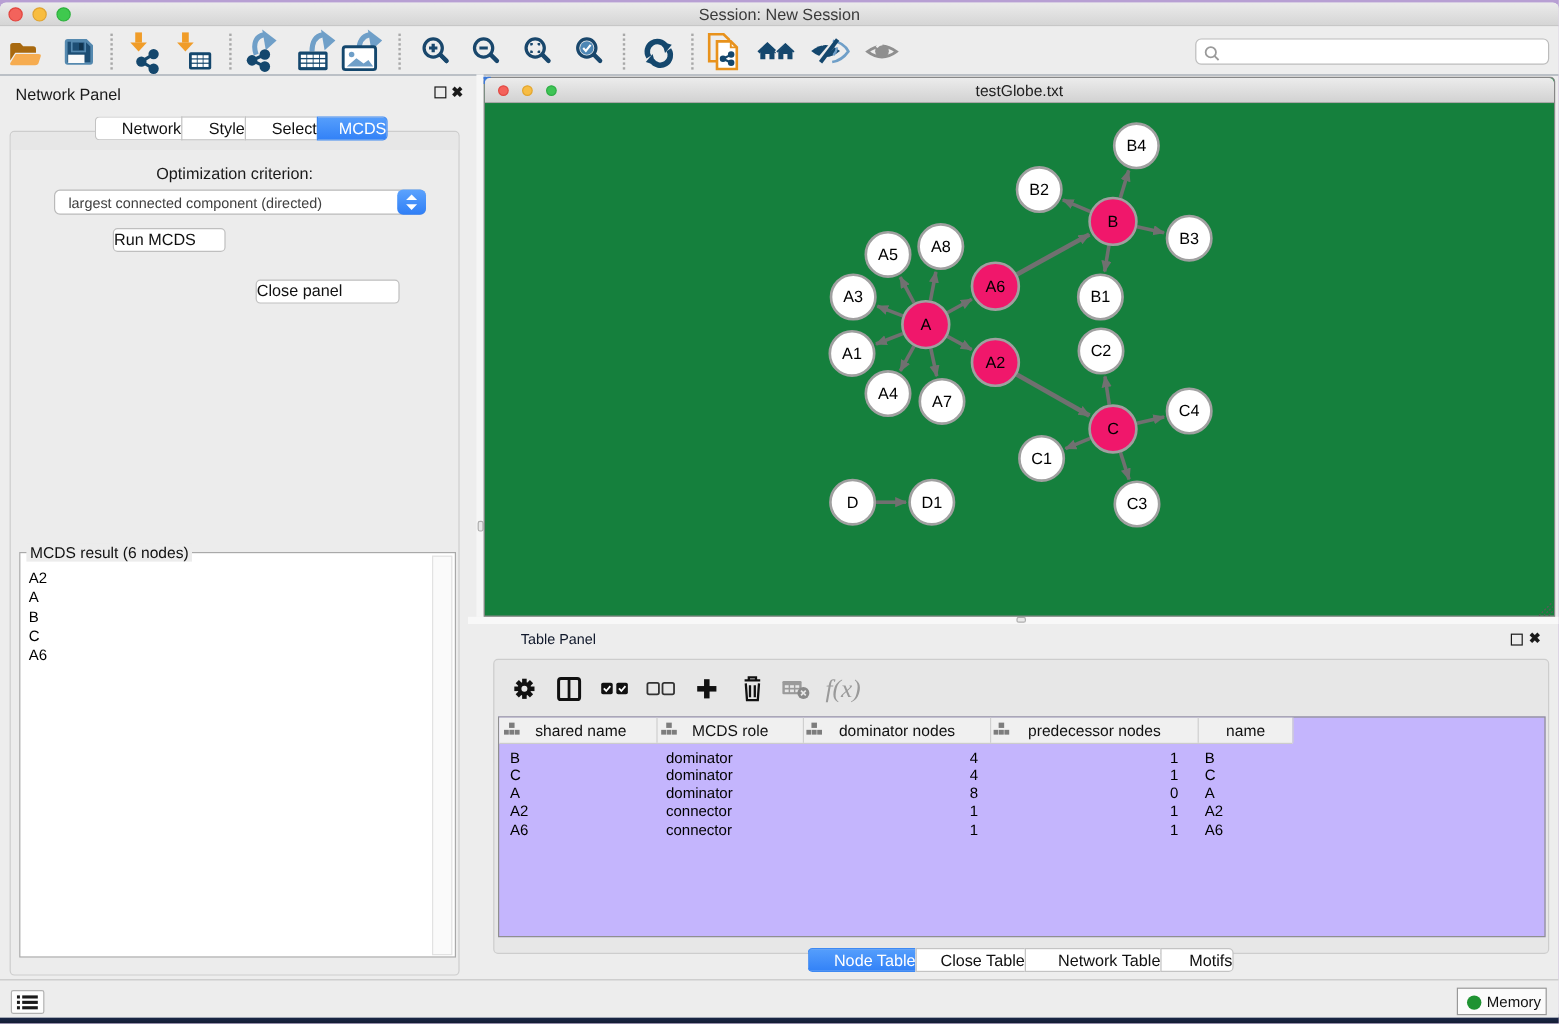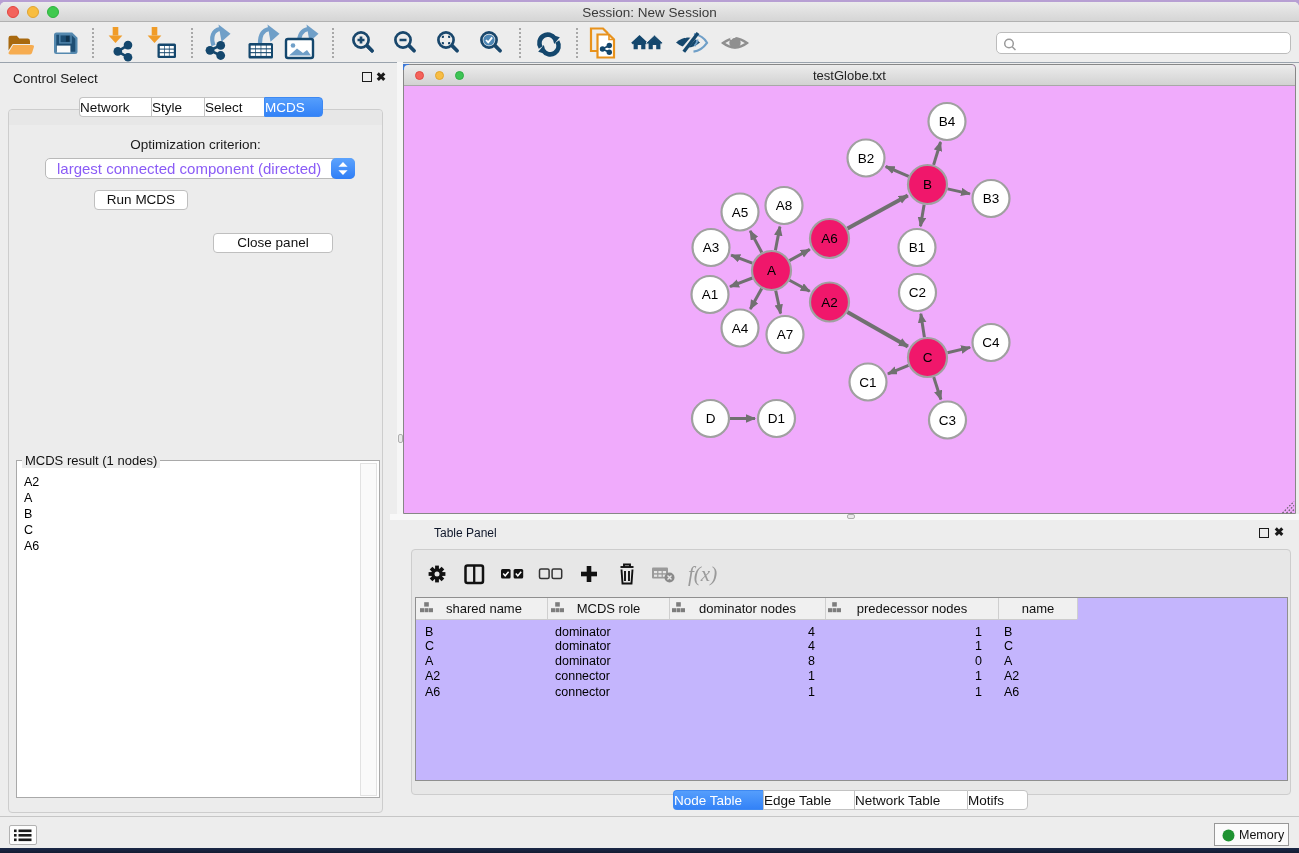--- a/index.html
+++ b/index.html
@@ -12,35 +12,35 @@
 .tsep{position:absolute;top:6px;height:30px;width:0;border-left:2px dotted #a8a8a8;}
 #searchbox{position:absolute;left:996px;top:10px;width:295px;height:22px;background:#fff;border:1px solid #bcbcbc;border-radius:5px;}
 
 #cpanel{position:absolute;left:0;top:60px;width:390px;height:754px;}
 #cpanel .hdr{position:absolute;left:13px;top:9px;font-size:13.5px;color:#1a1a1a;}
 .floatbox{position:absolute;width:9.5px;height:9.5px;border:1.3px solid #1a1a1a;background:transparent;}
 .closex{position:absolute;font-size:12px;font-weight:bold;color:#1a1a1a;}
 #cp-pane{position:absolute;left:8px;top:47px;width:375px;height:704px;border:1px solid #cdcdcd;border-radius:4px;background:#ececec;}
 #cp-band{position:absolute;left:9px;top:48px;width:373px;height:15px;background:#e7e7e7;border-radius:4px 4px 0 0;}
 #tabs{position:absolute;left:79px;top:35px;height:20px;display:flex;}
-.seg{height:20px;line-height:19px;font-size:13.5px;color:#111;background:#fff;border:1px solid #c3c3c3;border-right:none;text-align:left;}
+.seg{height:20px;line-height:19px;font-size:13.5px;color:#111;background:#fff;border:1px solid #c3c3c3;border-right:none;text-align:right;}
 .seg:first-child{border-radius:4px 0 0 4px;}
 .seg.last{border-radius:0 4px 4px 0;border-right:1px solid #c3c3c3;}
 .seg.sel{background:linear-gradient(#559efc,#3382f7);color:#fff;border-color:#3e89f2;}
 #optlabel{position:absolute;left:8px;top:75px;width:375px;text-align:center;font-size:13.5px;color:#1a1a1a;}
-#dropdown{position:absolute;left:45px;top:96px;width:310px;height:21px;background:#fff;border:1px solid #b9b9b9;border-radius:5px;font-size:15px;color:#8b5cf6;line-height:20px;padding-left:11px;}
+#dropdown{position:absolute;left:45px;top:96px;width:310px;height:21px;background:#fff;border:1px solid #b9b9b9;border-radius:5px;font-size:12px;color:#404040;line-height:20px;padding-left:11px;}
 #dd-btn{position:absolute;right:-1px;top:-1px;width:24px;height:21px;border-radius:5px;background:linear-gradient(#5ca3fd,#2f7ef6);}
-.btn{position:absolute;height:20px;background:#fff;border:1px solid #bfbfbf;border-radius:4px;font-size:13.5px;color:#111;text-align:center;line-height:18px;}
+.btn{position:absolute;height:20px;background:#fff;border:1px solid #bfbfbf;border-radius:4px;font-size:13.5px;color:#111;text-align:left;line-height:18px;}
 #mcdsframe{position:absolute;left:16px;top:398px;width:364px;height:338px;border:1px solid #a9a9a9;background:#fff;}
 #mcdslegend{position:absolute;left:5px;top:-8px;background:#ececec;font-size:13px;color:#111;padding:0 3px;}
 #mcdslist{position:absolute;left:1px;top:1px;width:343px;height:334px;background:#fff;font-size:12.5px;color:#000;line-height:16px;padding:12px 0 0 6px;}
 #mcdssb{position:absolute;right:2px;top:2px;width:17px;height:333px;background:#fafafa;border:1px solid #e2e2e2;}
 
 #rightside{position:absolute;left:390px;top:60px;width:909px;height:754px;}
-#netwin{position:absolute;left:13px;top:2px;width:893px;height:450px;background:#f0abfc;border:1px solid #878787;border-radius:4px 4px 0 0;}
+#netwin{position:absolute;left:13px;top:2px;width:893px;height:450px;background:#15803d;border:1px solid #878787;border-radius:4px 4px 0 0;}
 #nw-title{position:absolute;left:0;top:0;width:891px;height:21px;background:linear-gradient(#ececec,#d2d2d2);border-bottom:1px solid #a8a8a8;border-radius:4px 4px 0 0;}
 #nw-title .title{position:absolute;left:0;right:0;top:3px;text-align:center;font-size:13px;color:#222;}
 .tl2{position:absolute;top:6px;width:9px;height:9px;border-radius:50%;}
 
 #tpanel{position:absolute;left:0px;top:458px;width:909px;height:296px;}
 #tpanel .hdr{position:absolute;left:44px;top:6px;font-size:12px;color:#0f172a;}
 #t-toolbar{position:absolute;left:21px;top:29px;width:880px;height:246px;background:#e7e7e7;border:1px solid #cdcdcd;border-radius:4px;}
 #t-table{position:absolute;left:25px;top:77px;width:873px;height:184px;background:#c4b5fd;border:1px solid #8f8f8f;}
 #t-header{position:absolute;left:0;top:0;width:661px;height:22px;background:#f0f0f0;border-bottom:1px solid #ccc;font-size:13px;color:#111;}
 .th{position:absolute;top:3px;text-align:center;}
@@ -222,21 +222,21 @@
       <path d="M730.5,17.5 A6,6 0 0 1 735.5,14.8" stroke="#efefef" stroke-width="1.8" fill="none"></path>
     </svg>
     <div id="searchbox">
         <svg style="left:4px;top:3px;" width="18" height="17" viewBox="0 0 18 17">
           <circle cx="8" cy="7.5" r="4.3" stroke="#9a9a9a" stroke-width="1.5" fill="none"></circle>
           <line x1="11.2" y1="10.7" x2="14.5" y2="14" stroke="#9a9a9a" stroke-width="1.5"></line>
         </svg>
       </div>
   </div>
   <div id="cpanel">
-    <div class="hdr">Control Select</div>
+    <div class="hdr">Network Panel</div>
     <div class="floatbox" style="left:362px;top:10px;"></div>
     <div class="closex" style="left:376px;top:8px;">✖</div>
     <div id="cp-pane"></div>
     <div id="cp-band"></div>
     <div id="tabs">
       <div class="seg" style="width:72px;">Network</div>
       <div class="seg" style="width:53px;">Style</div>
       <div class="seg" style="width:60px;">Select</div>
       <div class="seg sel last" style="width:59px;">MCDS</div>
     </div>
@@ -244,21 +244,21 @@
     <div id="dropdown">largest connected component (directed)<div id="dd-btn">
           <svg style="left:0;top:0;" width="24" height="21" viewBox="0 0 24 21">
             <path d="M12,4 L16.6,8.7 L7.4,8.7 z M12,17 L16.6,12.3 L7.4,12.3 z" fill="#fff"></path>
           </svg>
         </div></div>
     <div class="btn" style="left:94px;top:128px;width:94px;">Run MCDS</div>
     <div class="btn" style="left:213px;top:128px;width:120px;margin-top:43px;">Close panel</div>
     <div id="mcdsframe">
       <div id="mcdslist">A2<br>A<br>B<br>C<br>A6</div>
       <div id="mcdssb"></div>
-      <div id="mcdslegend">MCDS result (1 nodes)</div>
+      <div id="mcdslegend">MCDS result (6 nodes)</div>
     </div>
   </div>
   <div id="rightside">
     <div style="position:absolute;left:7px;top:0;width:6px;height:452px;background:#f6f6f6;"></div>
     <div style="position:absolute;left:7.5px;top:372px;width:5px;height:9px;background:#e9e9e9;border:1px solid #aeaeae;border-radius:2px;"></div>
     <div style="position:absolute;left:0;top:452px;width:909px;height:6px;background:#f8f8f8;"></div>
     <div style="position:absolute;left:457px;top:451.5px;width:8px;height:5px;background:#e9e9e9;border:1px solid #aeaeae;border-radius:2px;"></div>
     <div id="netwin">
       <div style="position:absolute;left:-1px;top:-1px;width:6px;height:6px;border-left:2px solid #3c78d8;border-top:2px solid #3c78d8;"></div>
       <div id="nw-title">
@@ -435,21 +435,21 @@
           </svg>
         </div>
         <div class="row" style="left:9px;top:26px;width:850px;">B<span style="position:absolute;left:130px;">dominator</span><span style="position:absolute;left:300px;width:90px;text-align:right;">4</span><span style="position:absolute;left:467px;width:90px;text-align:right;">1</span><span style="position:absolute;left:579px;">B</span></div>
         <div class="row" style="left:9px;top:40px;width:850px;">C<span style="position:absolute;left:130px;">dominator</span><span style="position:absolute;left:300px;width:90px;text-align:right;">4</span><span style="position:absolute;left:467px;width:90px;text-align:right;">1</span><span style="position:absolute;left:579px;">C</span></div>
         <div class="row" style="left:9px;top:55px;width:850px;">A<span style="position:absolute;left:130px;">dominator</span><span style="position:absolute;left:300px;width:90px;text-align:right;">8</span><span style="position:absolute;left:467px;width:90px;text-align:right;">0</span><span style="position:absolute;left:579px;">A</span></div>
         <div class="row" style="left:9px;top:70px;width:850px;">A2<span style="position:absolute;left:130px;">connector</span><span style="position:absolute;left:300px;width:90px;text-align:right;">1</span><span style="position:absolute;left:467px;width:90px;text-align:right;">1</span><span style="position:absolute;left:579px;">A2</span></div>
         <div class="row" style="left:9px;top:86px;width:850px;">A6<span style="position:absolute;left:130px;">connector</span><span style="position:absolute;left:300px;width:90px;text-align:right;">1</span><span style="position:absolute;left:467px;width:90px;text-align:right;">1</span><span style="position:absolute;left:579px;">A6</span></div>
       </div>
       <div id="t-tabs">
         <div class="seg sel" style="width:90px;border-radius:4px 0 0 4px;">Node Table</div>
-        <div class="seg" style="width:91px;">Edge Table</div>
+        <div class="seg" style="width:91px;">Close Table</div>
         <div class="seg" style="width:113px;">Network Table</div>
         <div class="seg last" style="width:61px;">Motifs</div>
       </div>
     </div>
   </div>
   <div id="statusbar">
     <div id="listbtn">
         <svg style="left:4px;top:3px;" width="20" height="13" viewBox="0 0 20 13">
           <g fill="#1a1a1a">
             <rect x="0" y="0.5" width="2.6" height="2.6"></rect>

